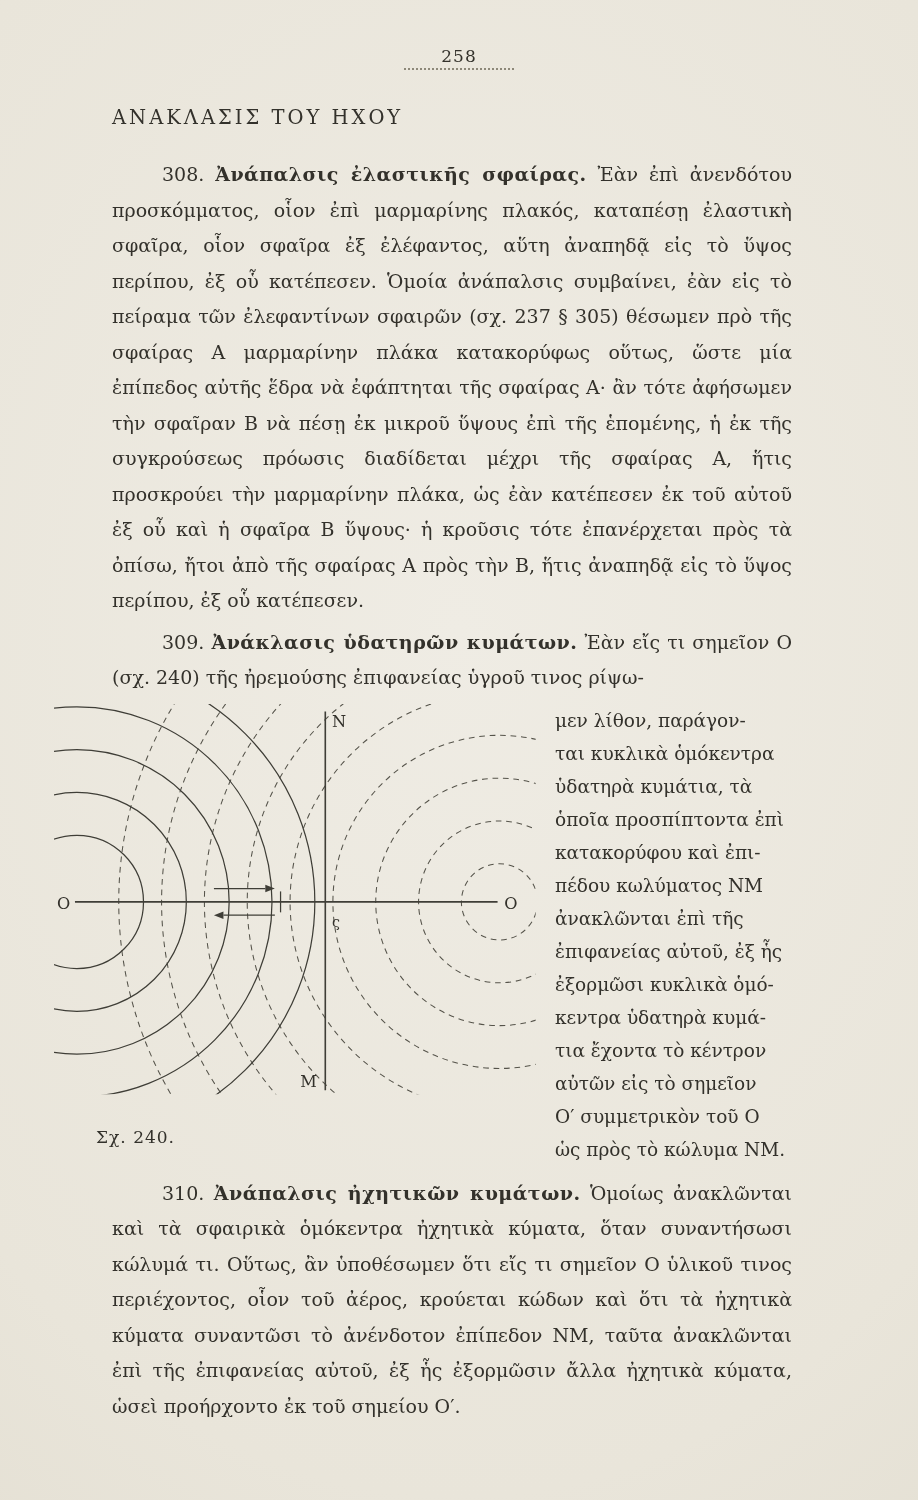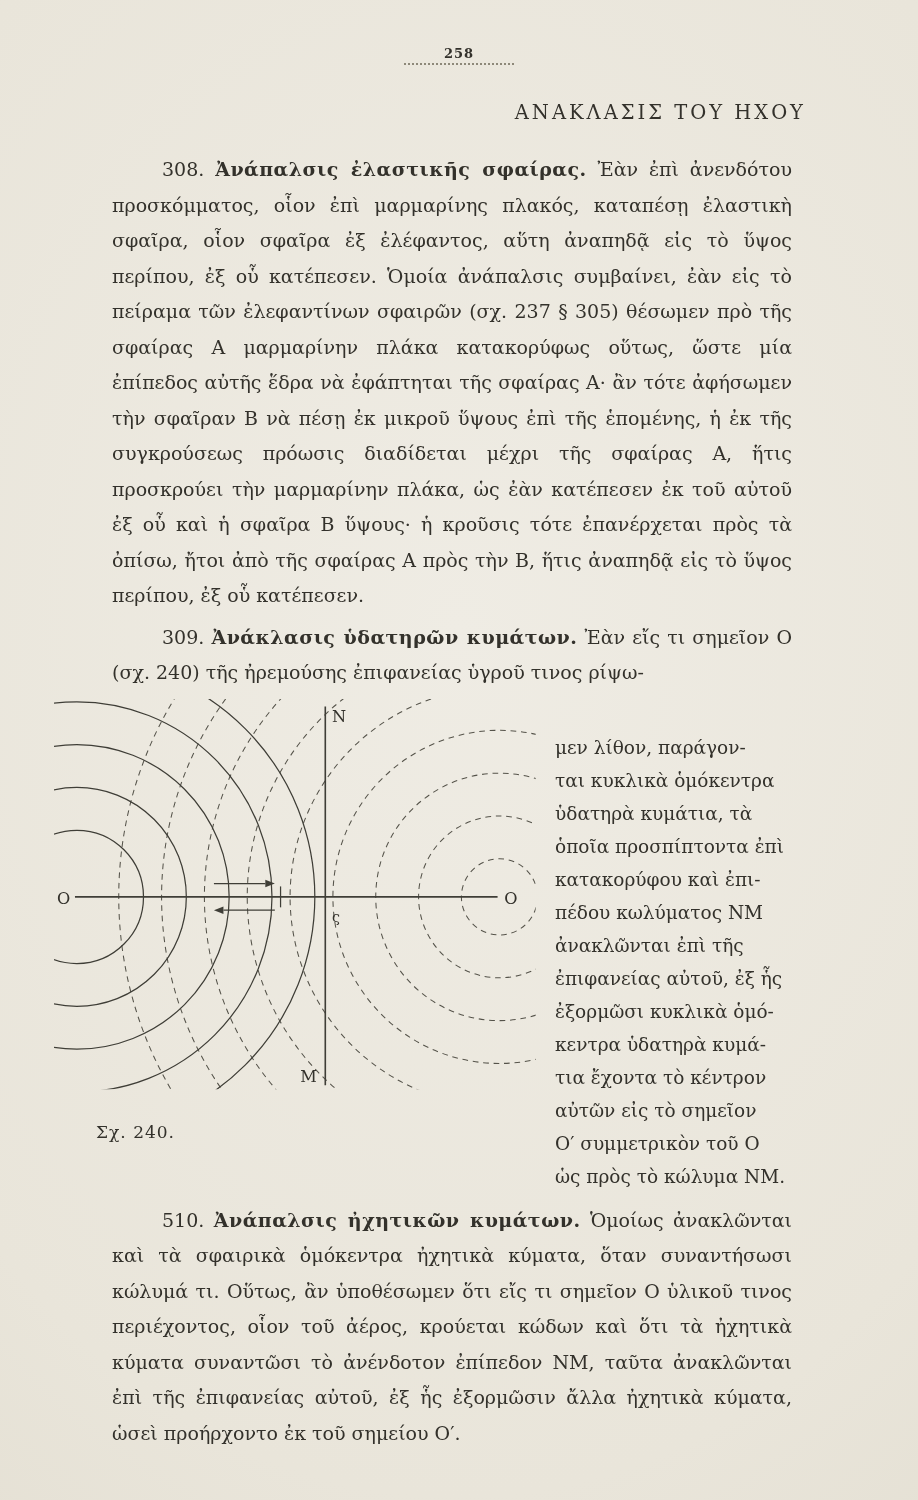--- a/index.html
+++ b/index.html
@@ -10,32 +10,31 @@
     margin: 0 auto;
     box-sizing: border-box;
     padding: 46px 112px 0 112px;
     background: radial-gradient(130% 105% at 50% 42%, #efece4 0%, #e9e5da 55%, #ddd8ca 100%);
     font-family: "DejaVu Serif", "Liberation Serif", serif;
     color: #33312b;
     overflow: hidden;
   }
   .pagenum {
     text-align: center;
-    font-size: 13px;
+    font-size: 17px;
     letter-spacing: 1px;
-    font-weight: bold;
   }
   .pagenum-rule {
     width: 110px;
     height: 0;
     margin: 2px auto 0 auto;
     border-bottom: 2px dotted #8d8879;
   }
   .heading {
-    text-align: right;
+    text-align: left;
     font-size: 19.5px;
     font-weight: 400;
     letter-spacing: 3px;
     margin: 36px 0 28px 0;
   }
   .para {
     font-size: 19px;
     line-height: 35.5px;
     text-align: justify;
     text-indent: 50px;
@@ -59,21 +58,20 @@
     transform: translateX(42px);
   }
   .side-col {
     flex: 0 0 auto;
     width: 252px;
     margin-left: 6px;
     padding-top: 2px;
     font-size: 18.5px;
     line-height: 33px;
     white-space: pre-line;
-    margin-top: 32px;
   }
   svg text {
     fill: #33312b;
     font-family: "DejaVu Serif", "Liberation Serif", serif;
     font-size: 17px;
   }
   svg text.small-label { font-size: 15px; }
 </style>
 </head>
 <body>
@@ -162,18 +160,18 @@
 ἐπιφανείας αὐτοῦ, ἐξ ἧς
 ἐξορμῶσι κυκλικὰ ὁμό-
 κεντρα ὑδατηρὰ κυμά-
 τια ἔχοντα τὸ κέντρον
 αὐτῶν εἰς τὸ σημεῖον
 Ο′ συμμετρικὸν τοῦ Ο
 ὡς πρὸς τὸ κώλυμα ΝΜ.</div>
   </div>
 
   <p class="para">
-    <span>510.</span>
+    <span>310.</span>
     <b class="sectitle">Ἀνάπαλσις ἠχητικῶν κυμάτων.</b>
     <span>Ὁμοίως ἀνακλῶνται καὶ τὰ σφαιρικὰ ὁμόκεντρα ἠχητικὰ κύματα, ὅταν συναντήσωσι κώλυμά τι. Οὕτως, ἂν ὑποθέσωμεν ὅτι εἴς τι σημεῖον Ο ὑλικοῦ τινος περιέχοντος, οἷον τοῦ ἀέρος, κρούεται κώδων καὶ ὅτι τὰ ἠχητικὰ κύματα συναντῶσι τὸ ἀνένδοτον ἐπίπεδον ΝΜ, ταῦτα ἀνακλῶνται ἐπὶ τῆς ἐπιφανείας αὐτοῦ, ἐξ ἧς ἐξορμῶσιν ἄλλα ἠχητικὰ κύματα, ὡσεὶ προήρχοντο ἐκ τοῦ σημείου Ο′.</span>
   </p>
 
 </div>
 
 </body></html>

